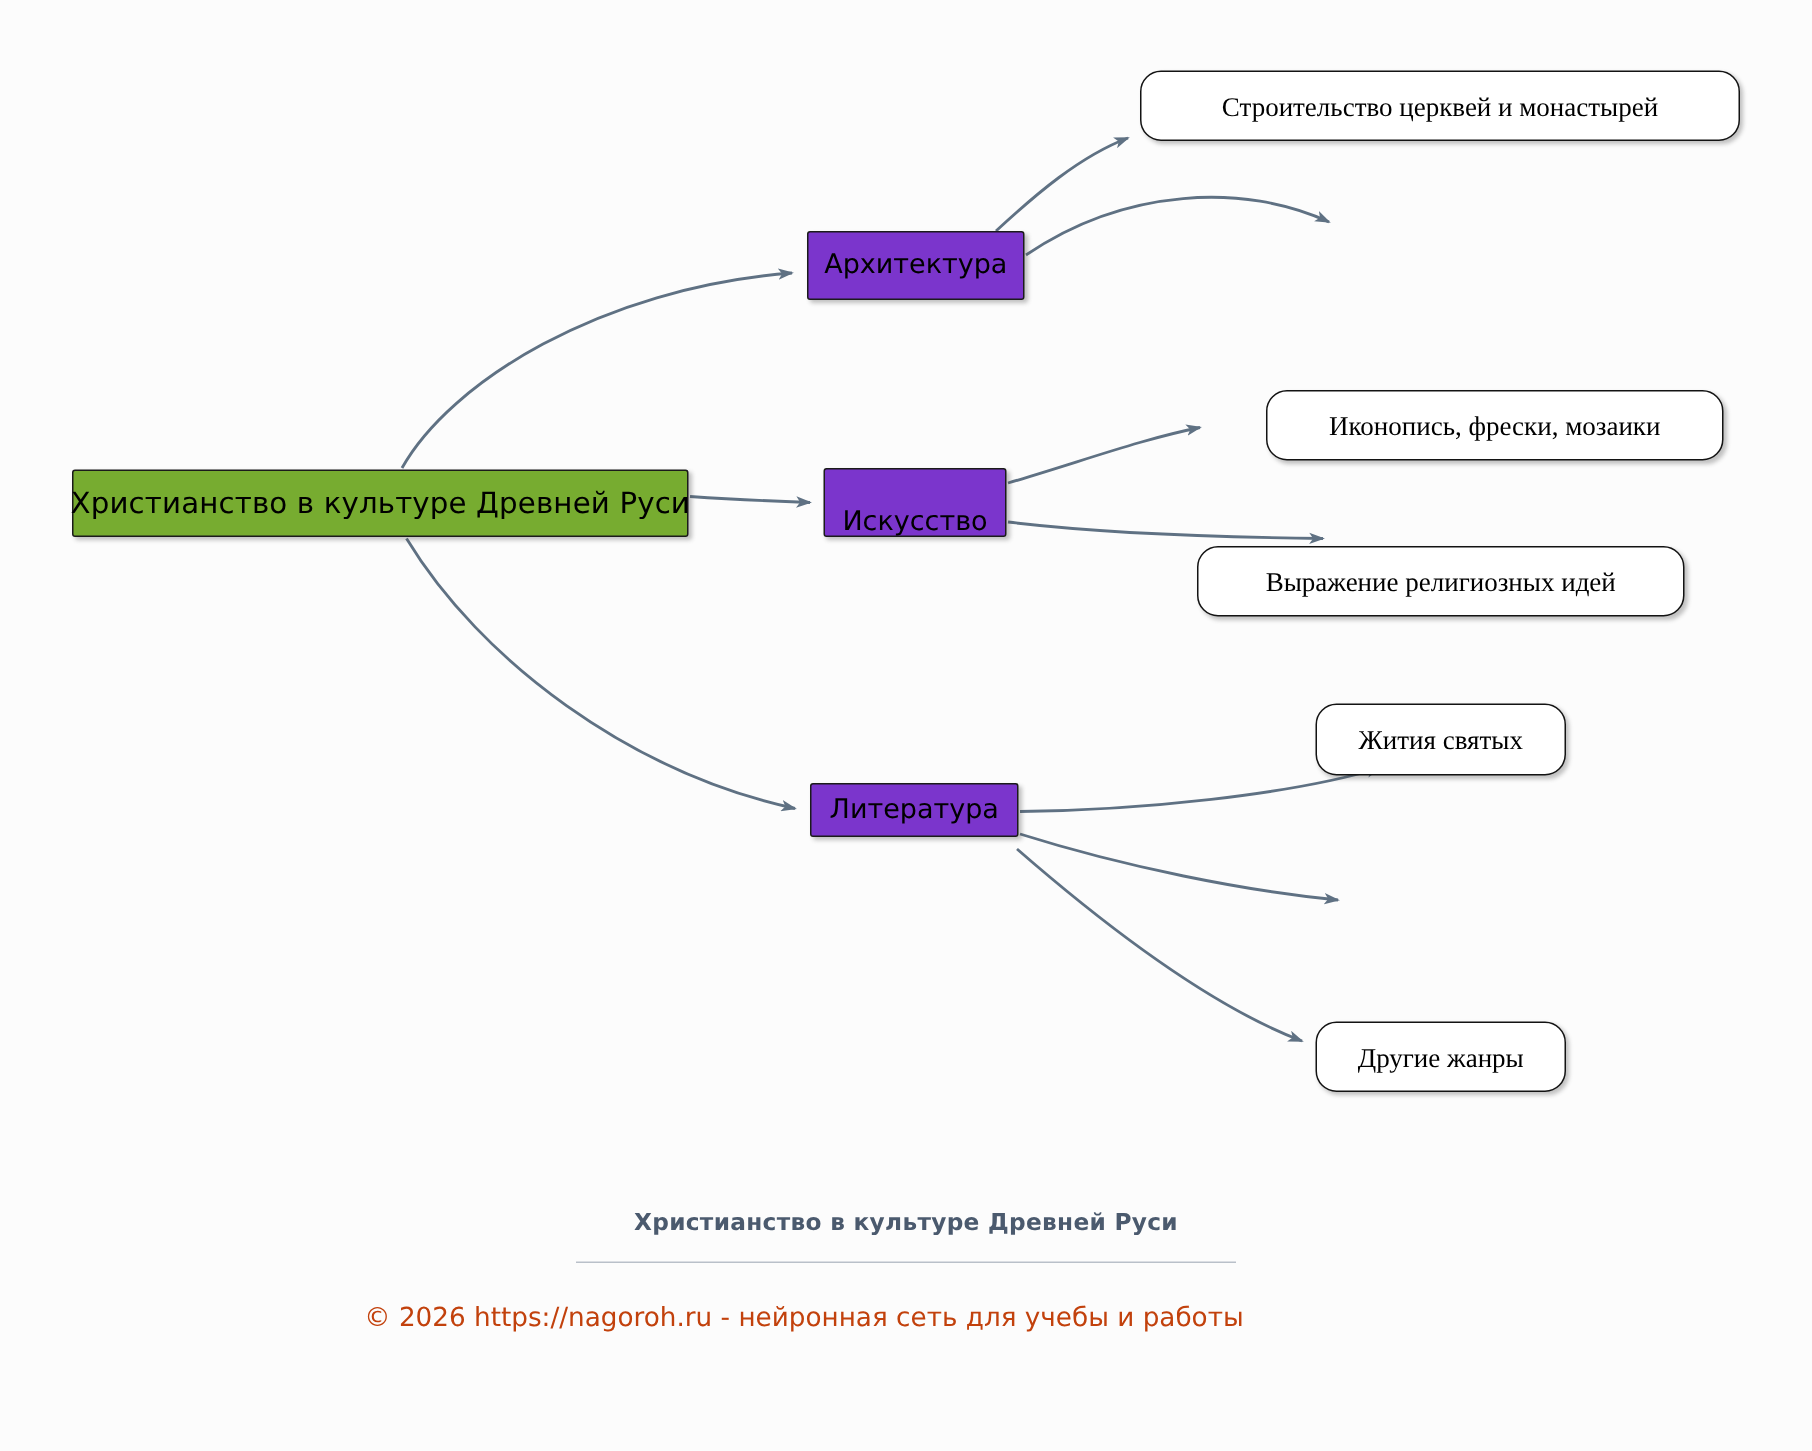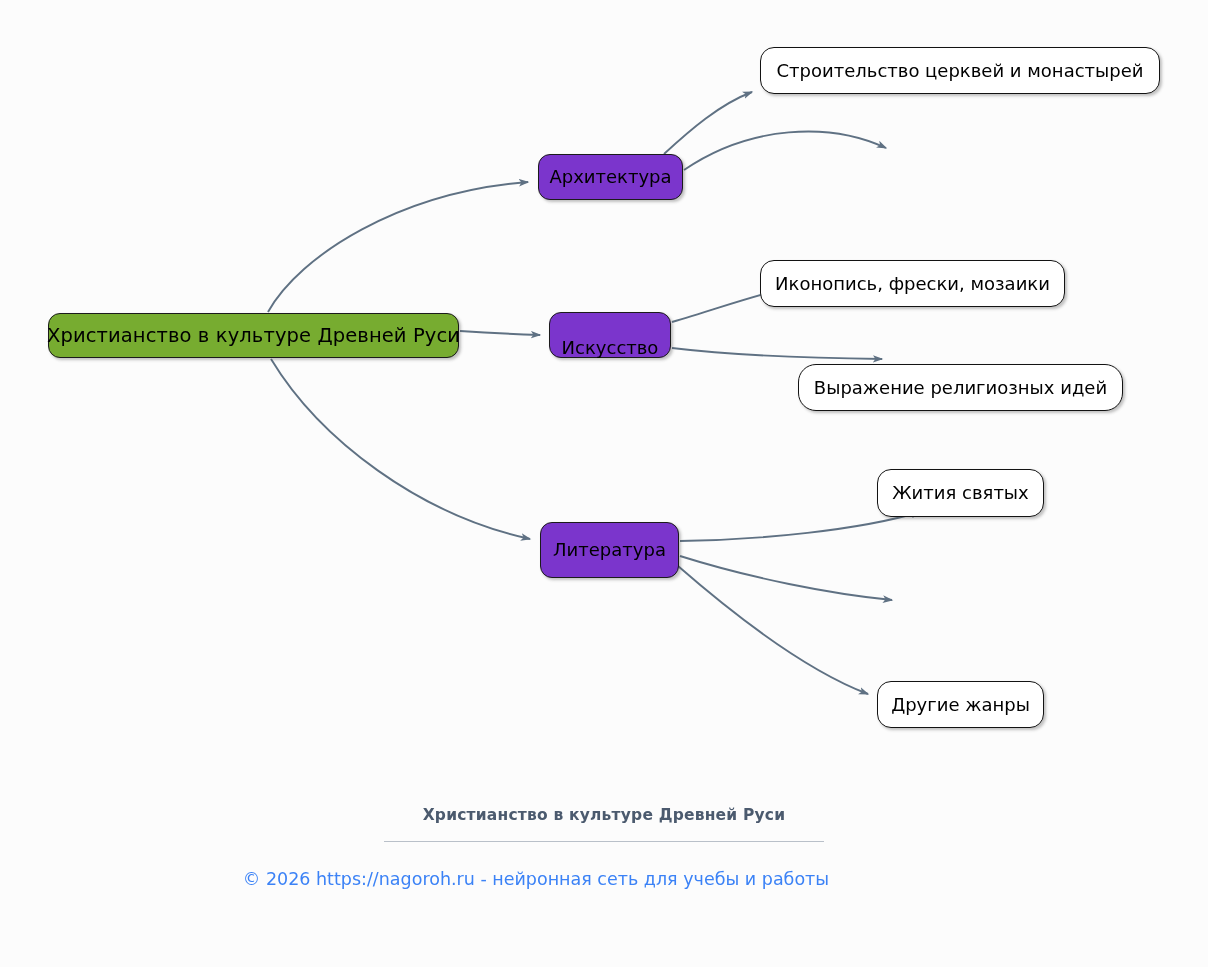--- a/index.html
+++ b/index.html
@@ -26,21 +26,21 @@
     width: 1208px;
     height: 967px;
     pointer-events: none;
   }
   .node {
     position: absolute;
     box-sizing: border-box;
     display: flex;
     align-items: center;
     justify-content: center;
-    border-radius: 12px;
+    border-radius: 2px;
     white-space: nowrap;
     line-height: 1;
     color: #000000;
     box-shadow: 2px 2px 3px rgba(70,70,70,0.33);
   }
   .node-root {
     background: #77ac30;
     border: 1.6px solid #1b1b1b;
     font-size: 19.5px;
     letter-spacing: 0.1px;
@@ -48,35 +48,36 @@
   .node-branch {
     background: #7b35cc;
     border: 1.6px solid #1b1b1b;
     font-size: 18px;
   }
   .node-leaf {
     background: #ffffff;
     border: 1.7px solid #131313;
     font-size: 18px;
     border-radius: 14px;
+    font-family: Liberation Serif, serif;
   }
   .node-label {
     display: block;
     padding: 0 2px;
   }
 
   
   #node-root        { left: 48px;  top: 313px; width: 411px; height: 45px; }
   #node-arch        { left: 538px; top: 154px; width: 145px; height: 46px; }
   #node-art         { left: 549px; top: 312px; width: 122px; height: 46px; align-items: flex-end; }
-  #node-lit         { left: 540px; top: 522px; width: 139px; height: 56px; }
+  #node-lit         { left: 540px; top: 522px; width: 139px; height: 36px; }
   #node-churches    { left: 760px; top: 47px;  width: 400px; height: 47px; }
   #node-urban       { left: 848px; top: 154px; width: 224px; height: 47px; }
-  #node-icon        { left: 760px; top: 260px; width: 305px; height: 47px; }
-  #node-relig       { left: 798px; top: 364px; width: 325px; height: 47px; border-radius: 18px; }
+  #node-icon        { left: 844px; top: 260px; width: 305px; height: 47px; }
+  #node-relig       { left: 798px; top: 364px; width: 325px; height: 47px; }
   #node-lives       { left: 877px; top: 469px; width: 167px; height: 48px; }
   #node-chron       { left: 902px; top: 575px; width: 117px; height: 47px; }
   #node-genres      { left: 877px; top: 681px; width: 167px; height: 47px; }
 
   #caption-block {
     position: absolute;
     left: 0;
     top: 806px;
     width: 1208px;
     text-align: center;
@@ -93,21 +94,21 @@
     background: #b9c0c9;
     margin: 17px auto 0 auto;
   }
   #footer-line {
     position: absolute;
     left: 0;
     top: 869px;
     width: 1072px;
     text-align: center;
     font-size: 17.5px;
-    color: #3b82f6;
+    color: #c2410c;
     font-family: "DejaVu Sans", sans-serif;
   }
 </style>
 </head>
 <body>
 
 <div id="mindmap-root">
 
   <svg id="edge-layer" viewBox="0 0 1208 967">
     <defs>

